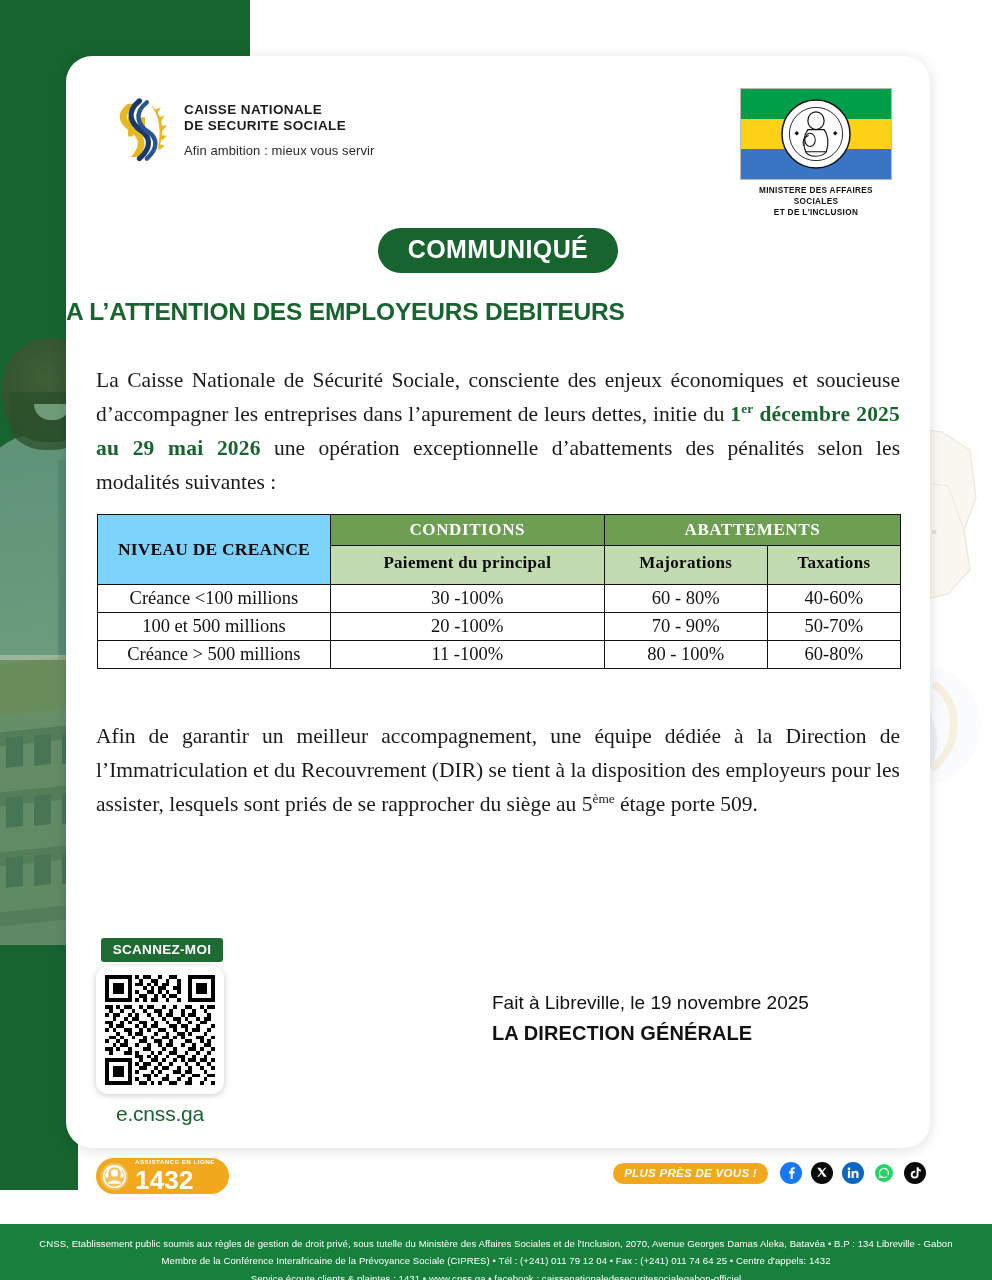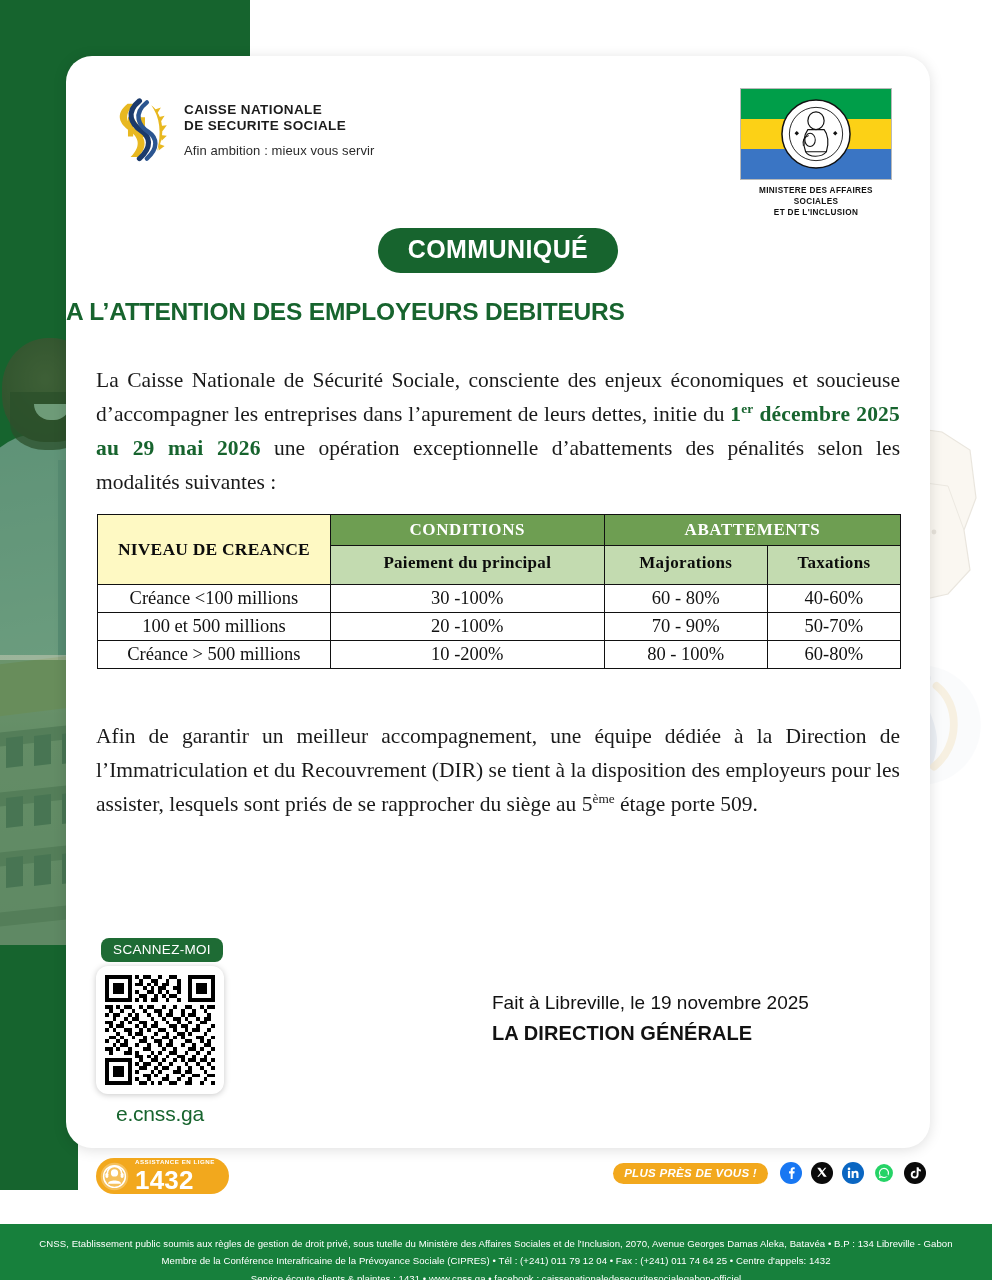--- a/index.html
+++ b/index.html
@@ -272,21 +272,21 @@
     width: 100%;
     border-collapse: collapse;
     font-family: "Liberation Serif", serif;
   }
   table.abatt td, table.abatt th {
     border: 1.4px solid #111111;
     text-align: center;
     vertical-align: middle;
   }
   th.niveau {
-    background: #fef9c3;
+    background: #7dd3fc;
     color: #0c0c0c;
     font-size: 17.5px;
     font-weight: bold;
     letter-spacing: .2px;
     padding: 1px 4px;
     width: 29%;
   }
   th.grp {
     background: #6E9E52;
     color: #ffffff;
@@ -323,22 +323,23 @@
     width: 150px;
     text-align: center;
   }
   .scan-label {
     display: inline-block;
     background: #1E6B34;
     color: #ffffff;
     font-size: 13.5px;
     letter-spacing: .3px;
     padding: 4px 12px 5px;
-    border-radius: 8px;
+    border-radius: 3px;
     margin-left: -18px;
+    font-weight: bold;
   }
   .qr-card {
     margin-top: 4px;
     width: 128px; height: 128px;
     background: #ffffff;
     border-radius: 12px;
     box-shadow: 0 1px 6px rgba(0,0,0,.22);
     padding: 9px;
   }
   .qr-card svg { width: 100%; height: 100%; display: block; }
@@ -594,21 +595,21 @@
             <td class="val">40-60%</td>
           </tr>
           <tr>
             <td class="lvl">100 et 500 millions</td>
             <td class="val">20 -100%</td>
             <td class="val">70 - 90%</td>
             <td class="val">50-70%</td>
           </tr>
           <tr>
             <td class="lvl">Créance &gt; 500 millions</td>
-            <td class="val">10 -200%</td>
+            <td class="val">11 -100%</td>
             <td class="val">80 - 100%</td>
             <td class="val">60-80%</td>
           </tr>
         </tbody>
       </table>
     </div>
 
     <p class="body-text" id="para-outro">
       <span>Afin de garantir un meilleur accompagnement, une équipe dédiée à la Direction de l’Immatriculation et du Recouvrement (DIR) se tient à la disposition des employeurs pour les assister, lesquels sont priés de se rapprocher du siège au 5</span><sup>ème</sup><span> étage porte 509.</span>
     </p>

